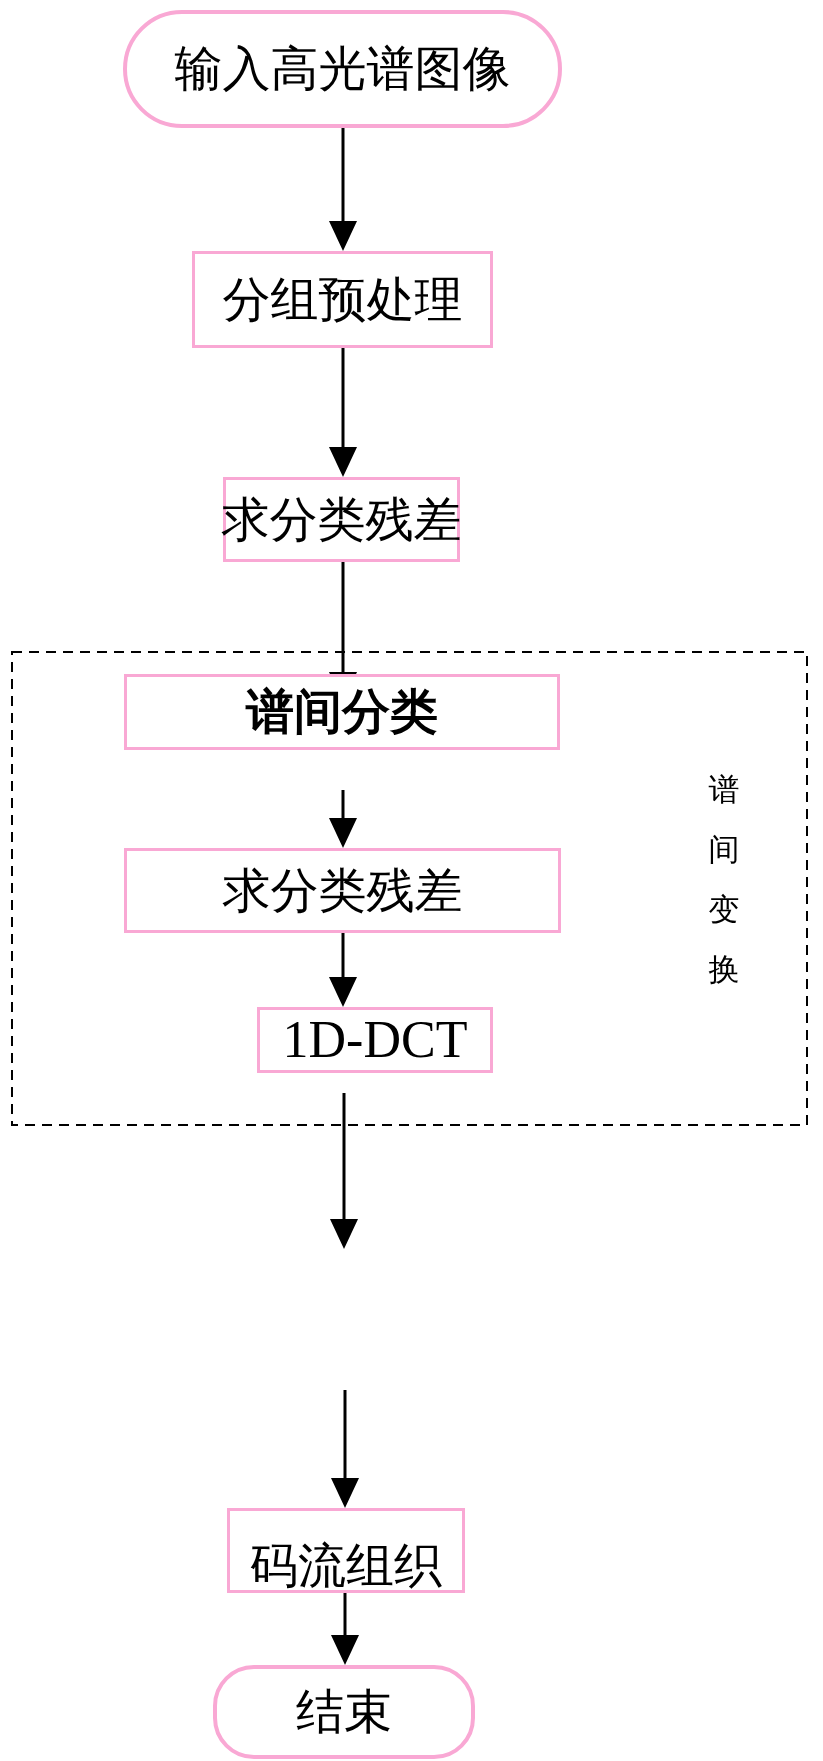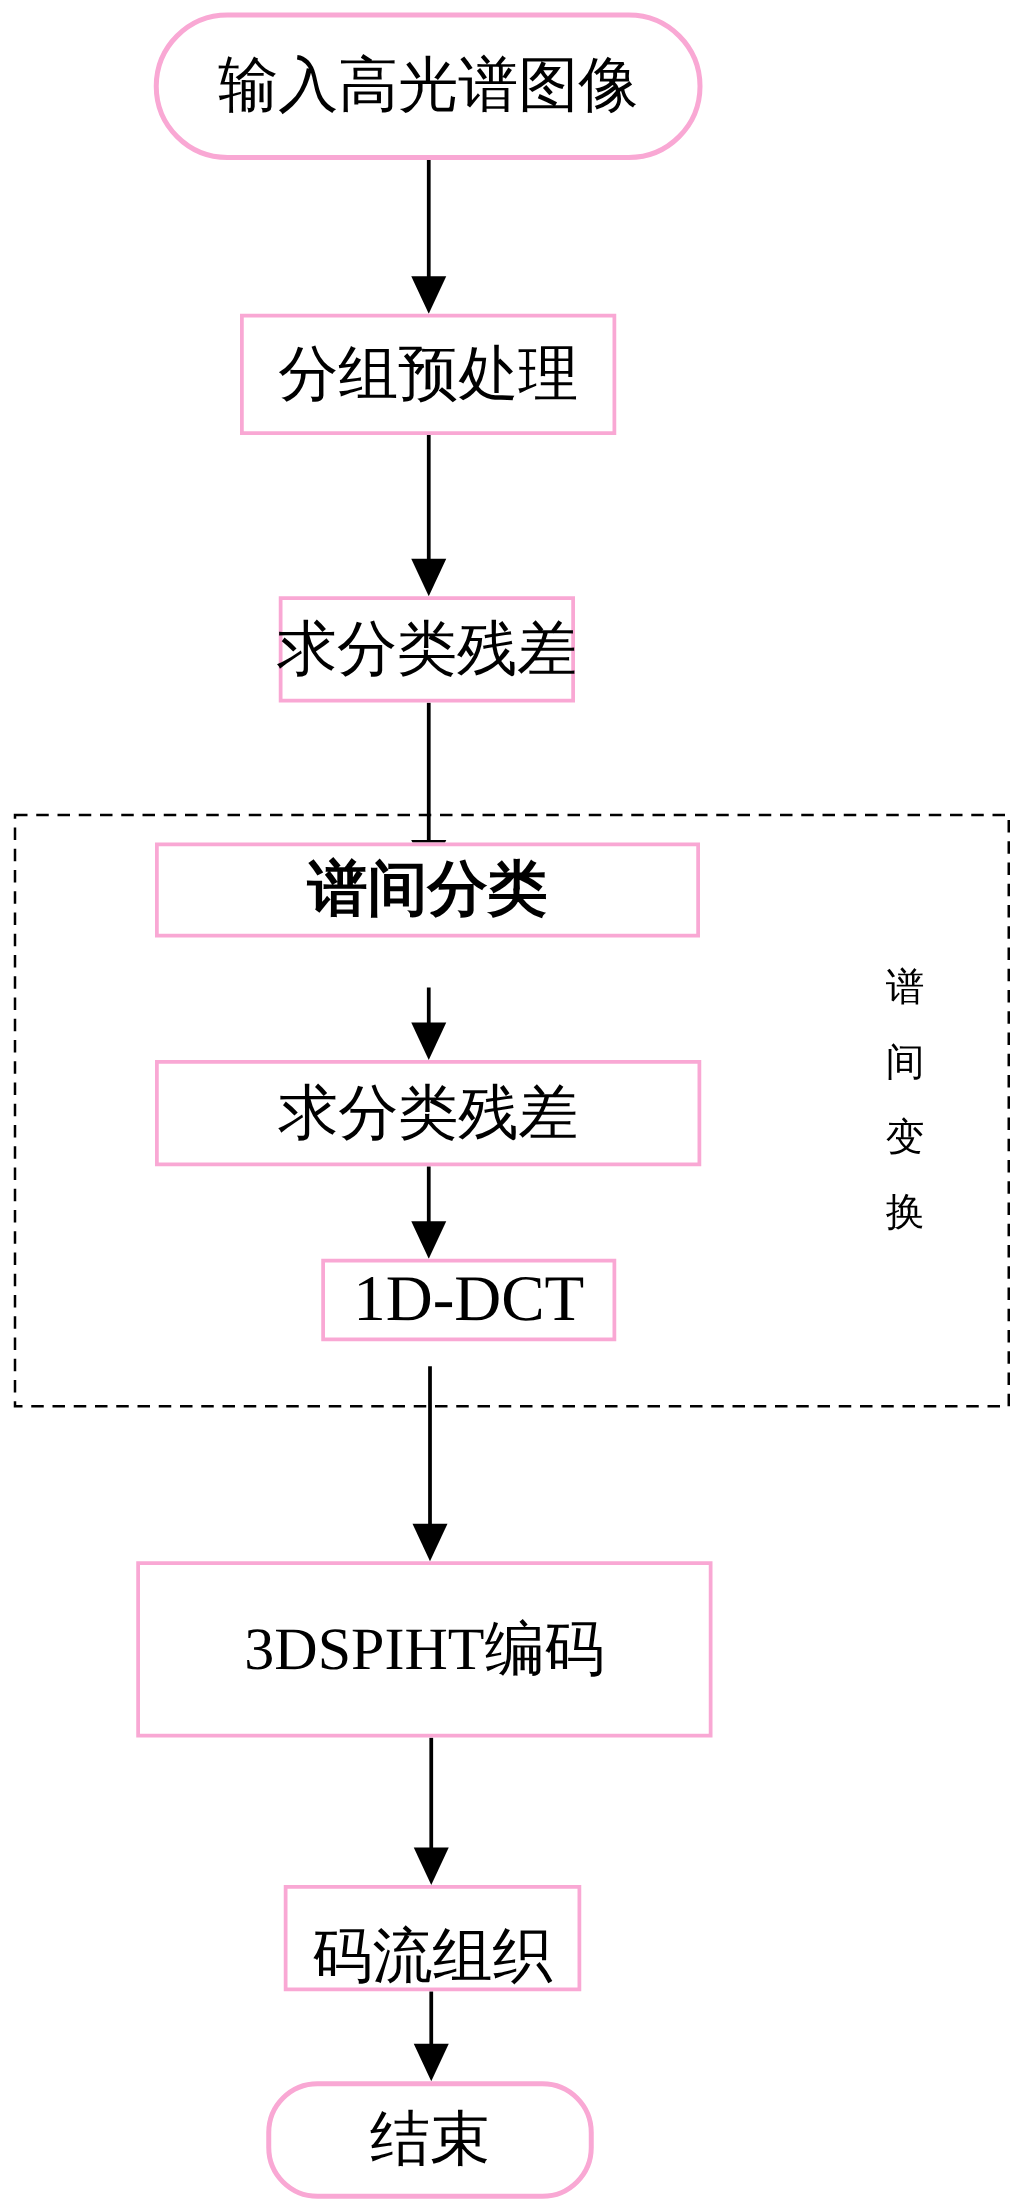--- a/index.html
+++ b/index.html
@@ -108,23 +108,20 @@
   </div>
 
   <div class="node" id="n-residual">
     <span>求分类残差</span>
   </div>
 
   <div class="node" id="n-dct">
     <span>1D-DCT</span>
   </div>
 
-  <div class="node" id="n-spiht">
-    <span>3DSPIHT编码</span>
-  </div>
 
   <div class="node" id="n-bitstream">
     <span>码流组织</span>
   </div>
 
   <div class="node terminal" id="n-end">
     <span>结束</span>
   </div>
 
   <div class="group-label">谱间变换</div>

